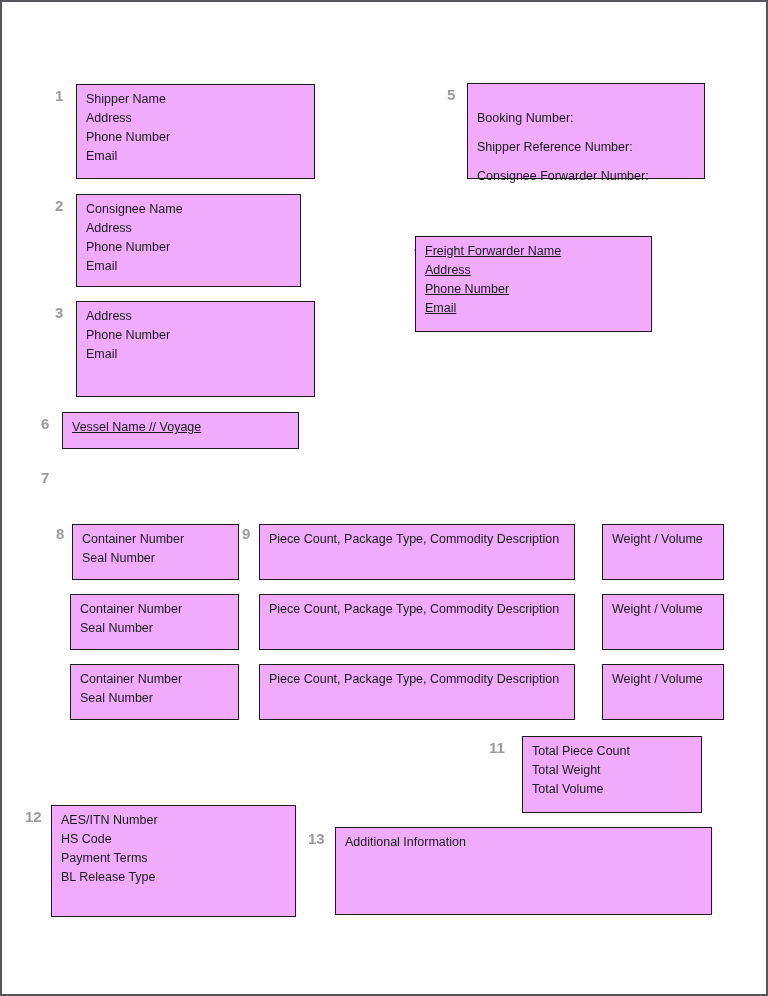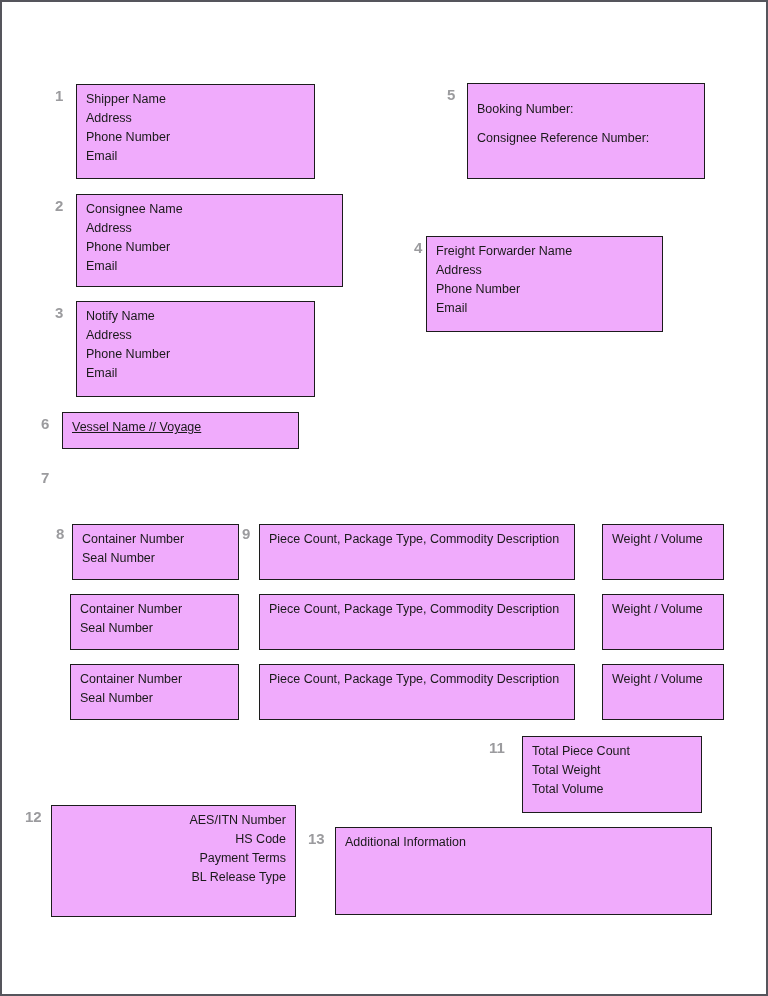--- a/index.html
+++ b/index.html
@@ -16,38 +16,38 @@
   .box {
     position:absolute;
     box-sizing:border-box;
     border:1.5px solid #1c1c1c;
     padding:5px 9px;
     font-size:12.5px;
     line-height:19px;
     background:#f0abfc;
   }
   .box .ln { white-space:nowrap; }
-  .box.wide-sp { line-height:29px; padding-top:11px; }
+  .box.wide-sp { line-height:29px; padding-top:20px; }
   .num {
     position:absolute;
     font-size:15px;
     font-weight:bold;
     color:#9b9b9e;
     line-height:16px;
   }
   
   .b1  { left:74px;  top:82px;  width:239px; height:95px; }
-  .b2  { left:74px;  top:192px; width:267px; height:93px; }
+  .b2  { left:74px;  top:192px; width:225px; height:93px; }
   .b3  { left:74px;  top:299px; width:239px; height:96px; }
-  .b4  { left:424px; top:234px; width:237px; height:96px; }
+  .b4  { left:413px; top:234px; width:237px; height:96px;text-decoration:underline; }
   .b5  { left:465px; top:81px;  width:238px; height:96px; }
   .b6  { left:60px;  top:410px; width:237px; height:37px;text-decoration:underline; }
   .b7  { left:60px;  top:464px; width:237px; height:37px; }
   .b11 { left:520px; top:734px; width:180px; height:77px; }
-  .b12 { left:49px;  top:803px; width:245px; height:112px;text-align:right; }
+  .b12 { left:49px;  top:803px; width:245px; height:112px; }
   .b13 { left:333px; top:825px; width:377px; height:88px; }
   
   .r1c { left:70px;  top:522px; width:167px; height:56px; }
   .r1d { left:257px; top:522px; width:316px; height:56px; }
   .r1w { left:600px; top:522px; width:122px; height:56px; }
   .r2c { left:68px;  top:592px; width:169px; height:56px; }
   .r2d { left:257px; top:592px; width:316px; height:56px; }
   .r2w { left:600px; top:592px; width:122px; height:56px; }
   .r3c { left:68px;  top:662px; width:169px; height:56px; }
   .r3d { left:257px; top:662px; width:316px; height:56px; }
@@ -83,30 +83,30 @@
   <div class="num n2">2</div>
   <div class="box b2">
     <div class="ln">Consignee Name</div>
     <div class="ln">Address</div>
     <div class="ln">Phone Number</div>
     <div class="ln">Email</div>
   </div>
 
   <div class="num n3">3</div>
   <div class="box b3">
-    <div class="ln">Notify Name</div>
     <div class="ln">Address</div>
     <div class="ln">Phone Number</div>
     <div class="ln">Email</div>
   </div>
 
   <div class="num n5">5</div>
   <div class="box b5 wide-sp">
     <div class="ln">Booking Number:</div>
-    <div class="ln">Consignee Reference Number:</div>
+    <div class="ln">Shipper Reference Number:</div>
+    <div class="ln">Consignee Forwarder Number:</div>
   </div>
 
   <div class="num n4">4</div>
   <div class="box b4">
     <div class="ln">Freight Forwarder Name</div>
     <div class="ln">Address</div>
     <div class="ln">Phone Number</div>
     <div class="ln">Email</div>
   </div>
 

